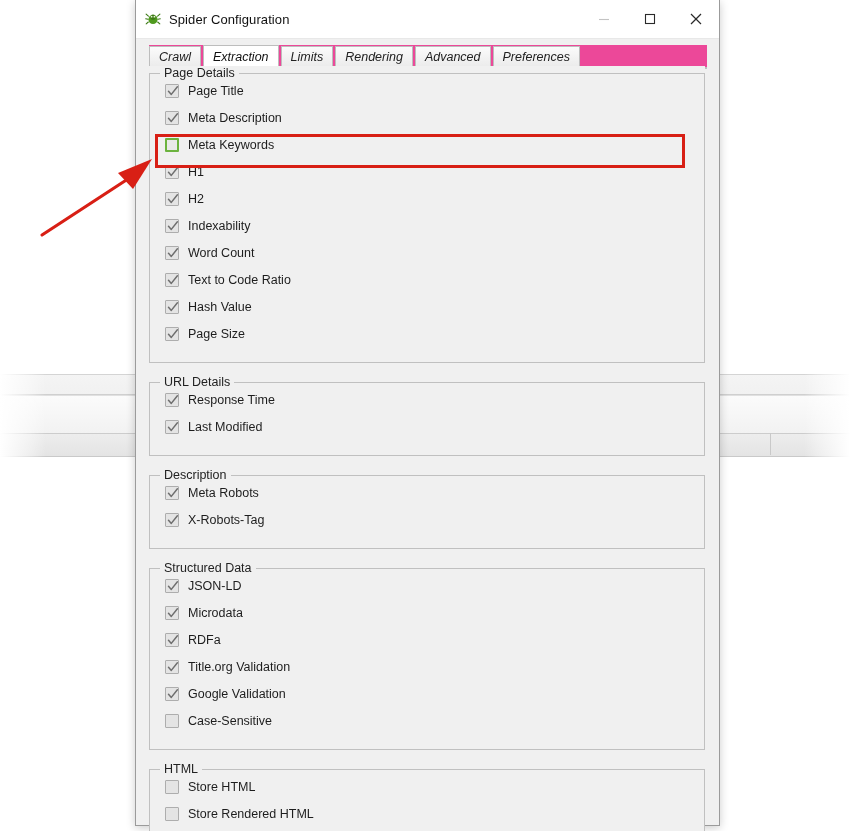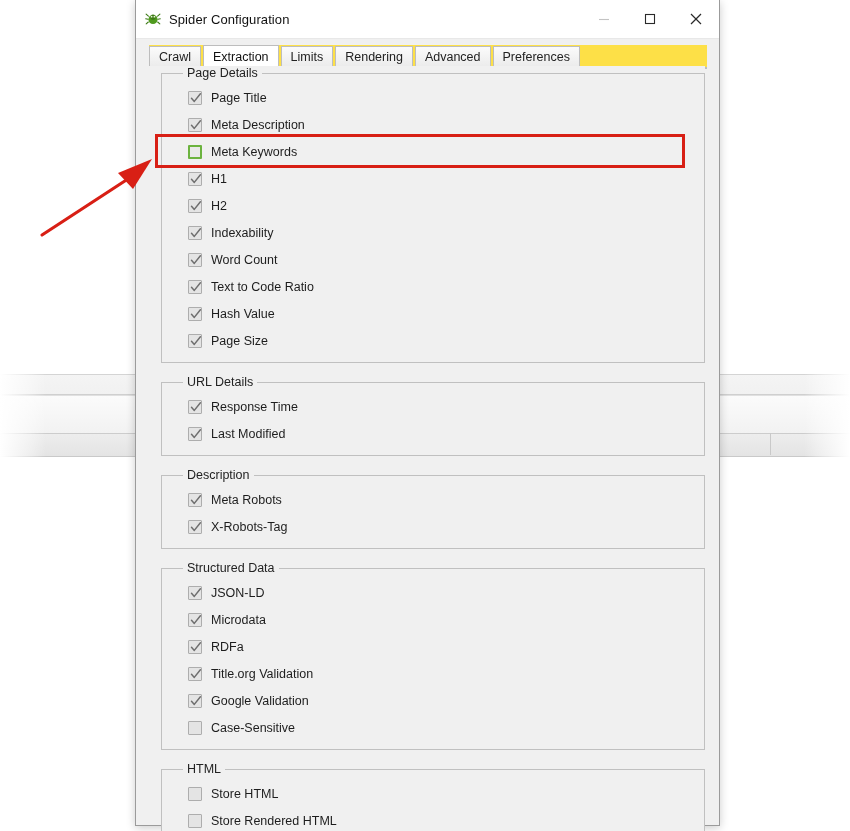--- a/index.html
+++ b/index.html
@@ -102,21 +102,22 @@
   
   .tabstrip-wrap {
     padding: 6px 12px 0 13px;
     background: #f0f0f0;
   }
   .tabstrip {
     display: flex;
     align-items: flex-end;
     height: 23px;
     border-bottom: 1px solid #bdbdbd;
-    background: #fde047;
+    background: #ec4899;
+    font-style: italic;
   }
   .tab {
     height: 22px;
     line-height: 21px;
     padding: 0 9px;
     font-size: 12.5px;
     color: #222222;
     background: linear-gradient(#fbfbfb, #eaeaea);
     border: 1px solid #bdbdbd;
     border-bottom: none;
@@ -144,35 +145,34 @@
     position: absolute;
     left: 13px;
     top: 66px;
     width: 556px;
     bottom: 10px;
     background: #f0f0f0;
   }
 
   fieldset.group {
     border: 1px solid #c0c0c0;
-    margin: 0 0 12px 12px;
-    padding: 4px 0 8px 16px;
+    margin: 0 0 12px 0;
+    padding: 4px 0 8px 5px;
     background: #f0f0f0;
   }
   fieldset.group > legend {
     font-size: 12.5px;
     color: #222222;
     padding: 0 4px;
     margin-left: 5px;
     font-family: "Liberation Sans", sans-serif;
   }
 
   .cbrow {
     display: flex;
-    align-items: center;
     height: 27px;
     padding-left: 10px;
   }
   .cbox {
     width: 14px;
     height: 14px;
     box-sizing: border-box;
     border: 1px solid #adadad;
     background: #e4e4e4;
     border-radius: 1px;

